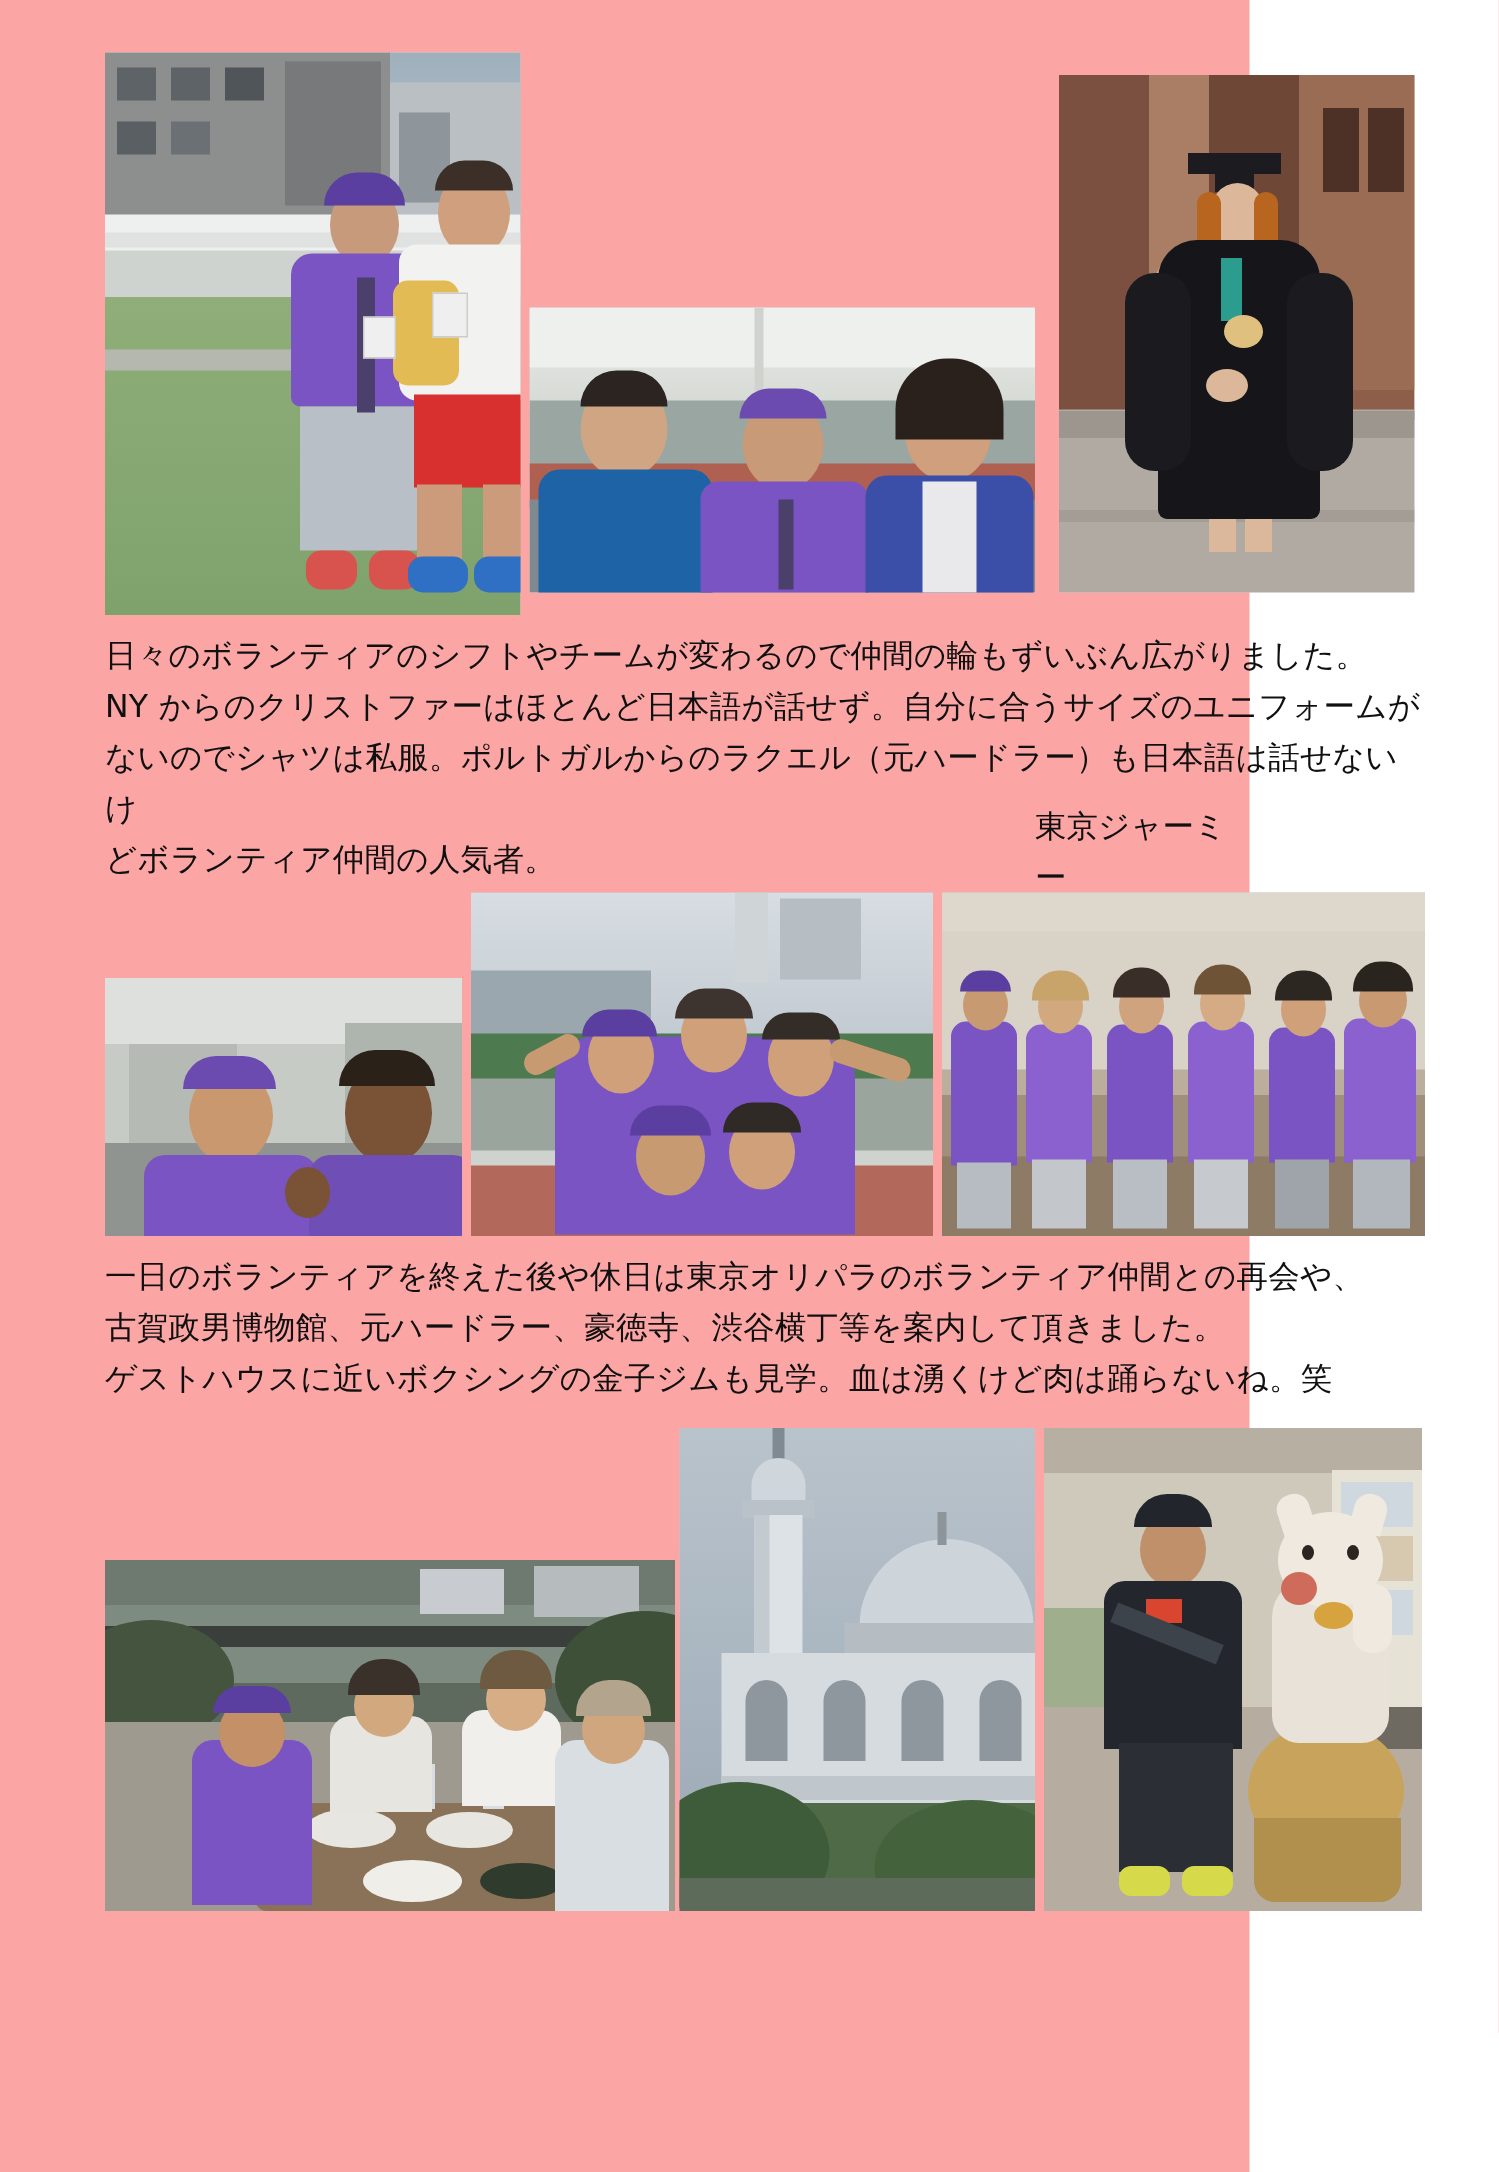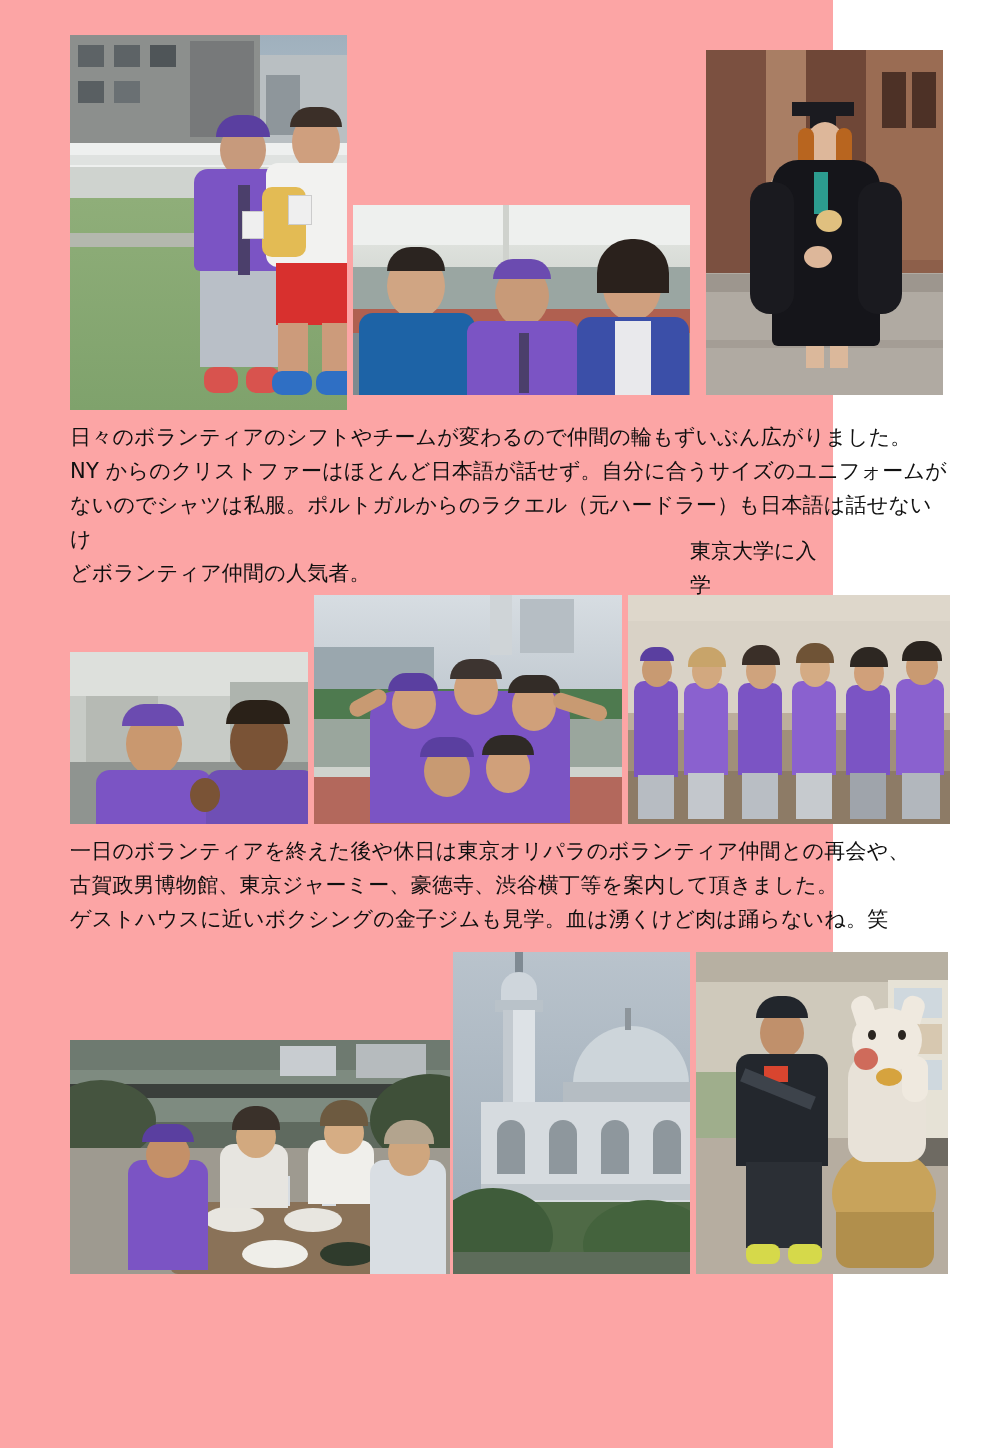--- a/index.html
+++ b/index.html
@@ -158,21 +158,21 @@
     <div class="blob" style="left:110px;top:160px;width:26px;height:22px;background:#e0c07f;"></div>
     <div class="blob" style="left:98px;top:196px;width:28px;height:22px;background:#ddb79a;"></div>
     <div class="rect" style="left:100px;top:296px;width:18px;height:22px;background:#dbb89b;"></div>
     <div class="rect" style="left:124px;top:296px;width:18px;height:22px;background:#dbb89b;"></div>
   </div>
 
   <div class="textblock" style="left:70px; top:420px; width:880px;">日々のボランティアのシフトやチームが変わるので仲間の輪もずいぶん広がりました。
 NY からのクリストファーはほとんど日本語が話せず。自分に合うサイズのユニフォームが
 ないのでシャツは私服。ポルトガルからのラクエル（元ハードラー）も日本語は話せないけ
 どボランティア仲間の人気者。</div>
-  <div class="caption-right" style="left:690px; top:534px;">東京大学に入学</div>
+  <div class="caption-right" style="left:690px; top:534px;">東京ジャーミー</div>
 
   <div class="photo" style="left:70px; top:652px; width:238px; height:172px;">
     <div class="rect" style="left:0;top:0;width:238px;height:112px;background:#c7cbc6;"></div>
     <div class="rect" style="left:0;top:0;width:238px;height:44px;background:#dde0dc;"></div>
     <div class="rect" style="left:16px;top:44px;width:72px;height:66px;background:#b6bab4;"></div>
     <div class="rect" style="left:160px;top:30px;width:78px;height:82px;background:#aeb4ae;"></div>
     <div class="ground" style="height:62px;background:#8f9490;"></div>
 
     <div class="blob" style="left:56px;top:60px;width:56px;height:64px;background:#c9986f;"></div>
     <div class="rect" style="left:52px;top:52px;width:62px;height:22px;background:#6b4bb0;border-radius:24px 24px 0 0;"></div>
@@ -243,21 +243,21 @@
     <div class="rect" style="left:222px;top:52px;width:38px;height:20px;background:#2d2722;border-radius:18px 18px 0 0;"></div>
     <div class="rect" style="left:222px;top:178px;width:36px;height:46px;background:#9fa4ab;"></div>
 
     <div class="rect" style="left:268px;top:84px;width:48px;height:96px;background:#8a61cf;border-radius:10px 10px 0 0;"></div>
     <div class="blob" style="left:278px;top:54px;width:32px;height:36px;background:#c99a72;"></div>
     <div class="rect" style="left:274px;top:46px;width:40px;height:20px;background:#2a241f;border-radius:18px 18px 0 0;"></div>
     <div class="rect" style="left:274px;top:178px;width:38px;height:46px;background:#b2b7bd;"></div>
   </div>
 
   <div class="textblock" style="left:70px; top:834px; width:880px;">一日のボランティアを終えた後や休日は東京オリパラのボランティア仲間との再会や、
-古賀政男博物館、東京ジャーミー、豪徳寺、渋谷横丁等を案内して頂きました。
+古賀政男博物館、元ハードラー、豪徳寺、渋谷横丁等を案内して頂きました。
 ゲストハウスに近いボクシングの金子ジムも見学。血は湧くけど肉は踊らないね。笑</div>
 
   <div class="photo" style="left:453px; top:952px; width:237px; height:322px;">
     <div class="rect" style="left:0;top:0;width:237px;height:322px;background:linear-gradient(#b9c3cc,#9aa8b4);"></div>
 
     <div class="rect" style="left:62px;top:0;width:8px;height:22px;background:#7f8a93;"></div>
     <div class="rect" style="left:48px;top:20px;width:36px;height:30px;background:#cfd6dc;border-radius:18px 18px 0 0;"></div>
     <div class="rect" style="left:42px;top:48px;width:48px;height:12px;background:#b9c2c9;"></div>
     <div class="rect" style="left:50px;top:58px;width:32px;height:120px;background:#dde2e6;"></div>
     <div class="rect" style="left:50px;top:58px;width:10px;height:120px;background:#c3cad0;"></div>

